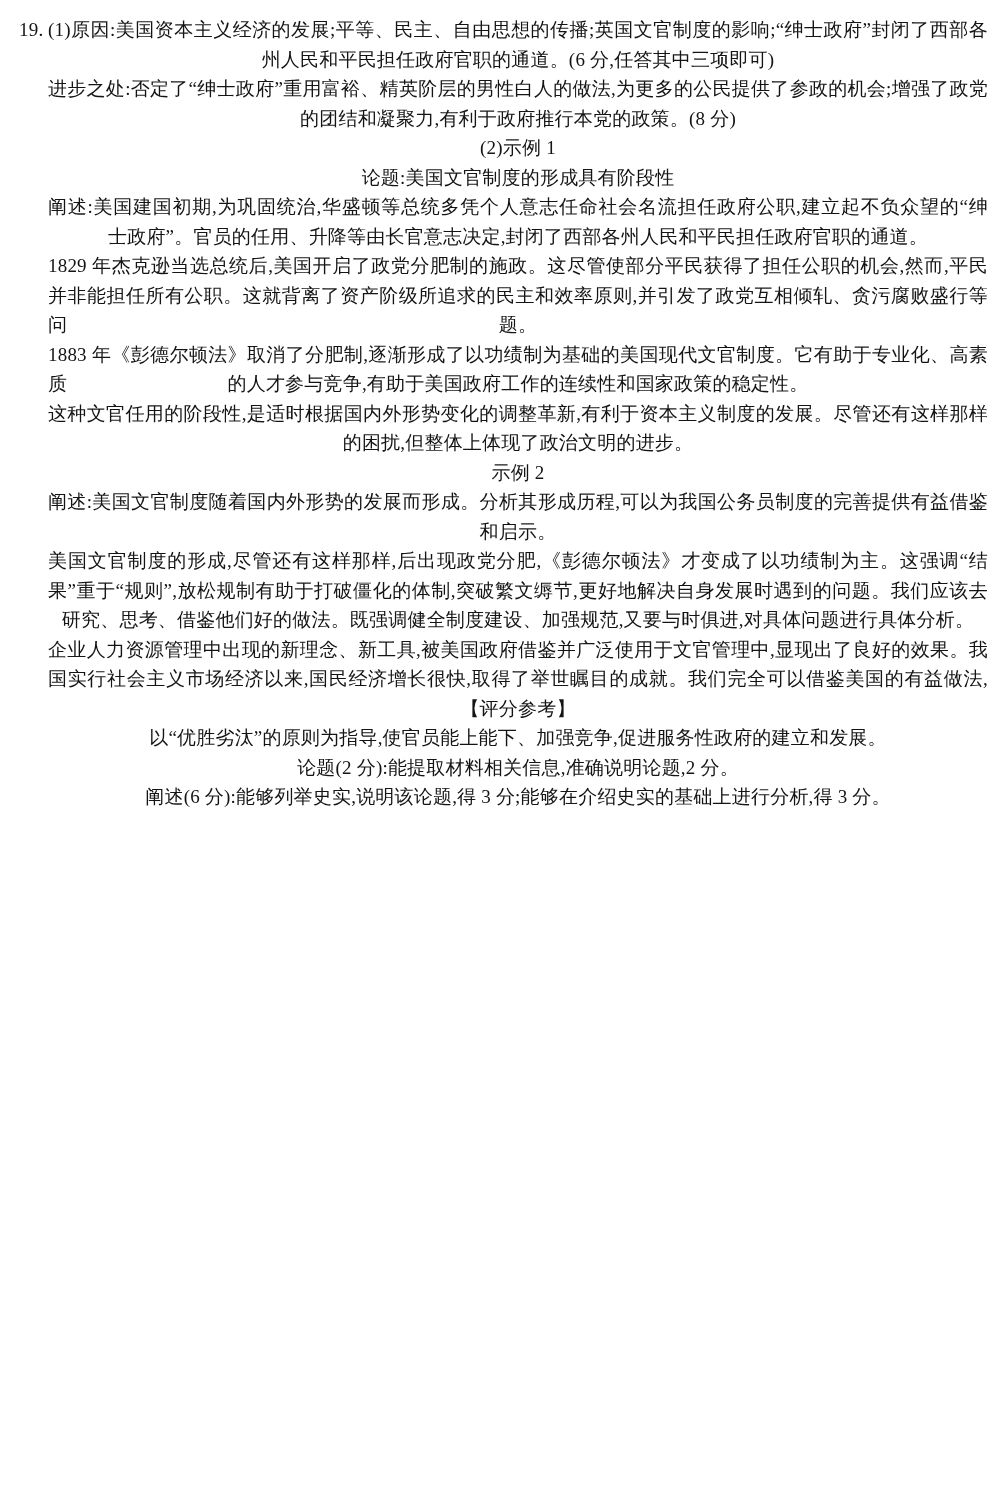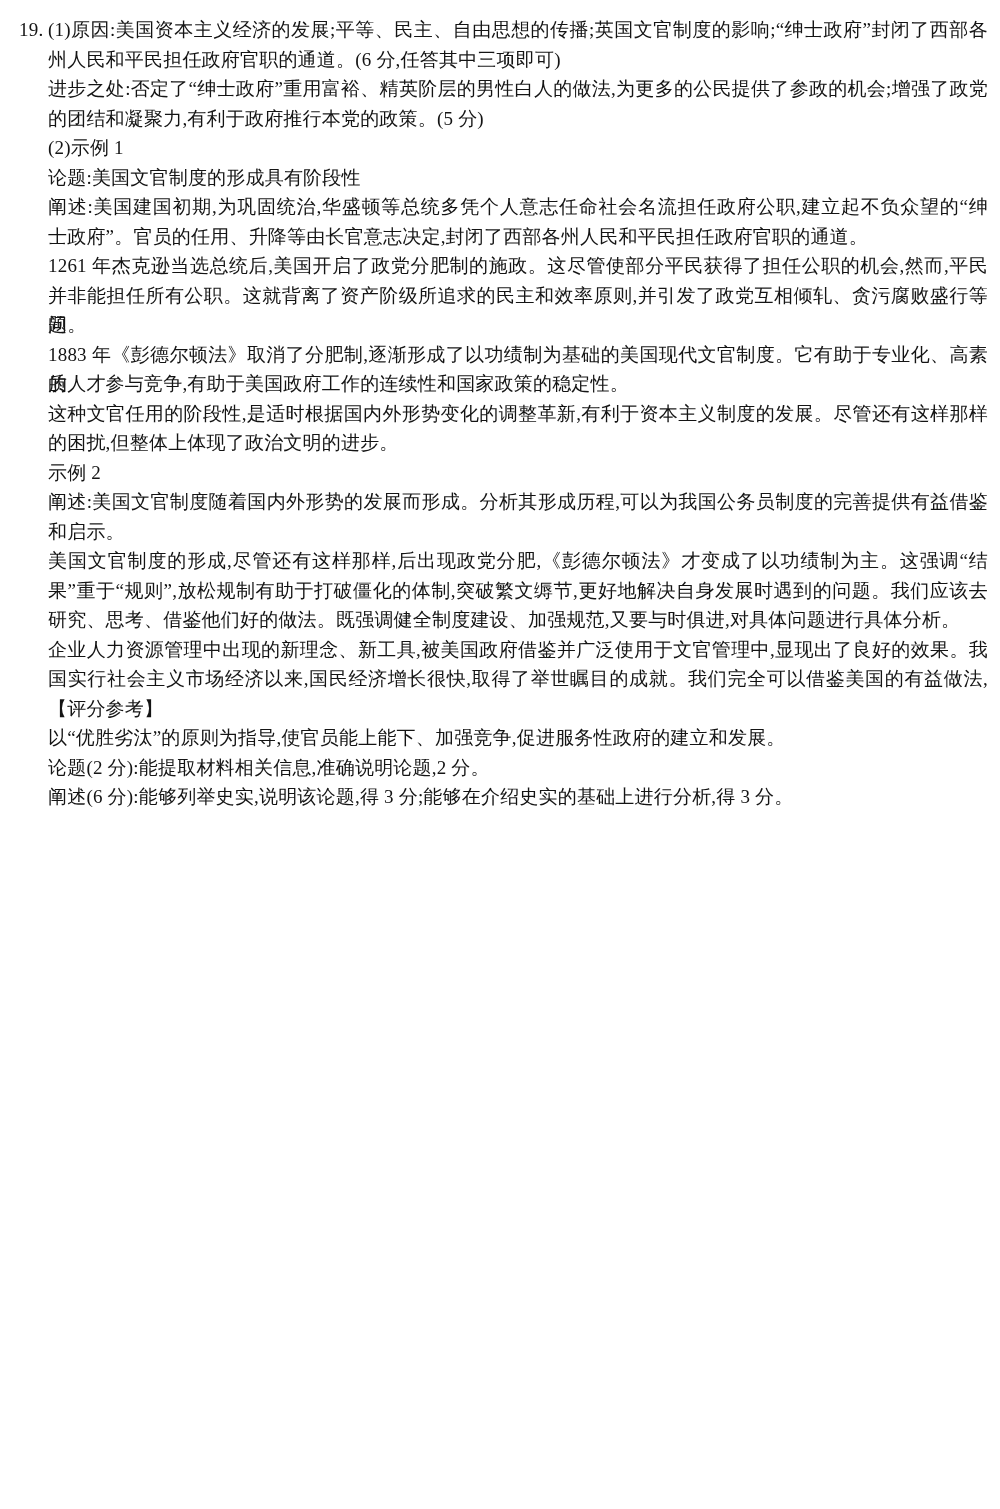--- a/index.html
+++ b/index.html
@@ -23,20 +23,21 @@
   .line {
     position: relative;
     margin-left: 48px;
     width: 940px;
     height: 29.5px;
     line-height: 29.5px;
     font-size: 19px;
     color: #141414;
     white-space: nowrap;
     letter-spacing: 0.2px;
+    text-align: center;
   }
   .line.justify {
     white-space: normal;
     text-align: justify;
     text-align-last: justify;
   }
   .qnum {
     position: absolute;
     left: -29px;
     top: 0;
@@ -76,26 +77,26 @@
 </style>
 </head>
 <body>
 
 <div class="page">
 
   <div class="content">
       <div class="line justify first"><span class="qnum">19.</span><span>(1)原因:美国资本主义经济的发展;平等、民主、自由思想的传播;英国文官制度的影响;“绅士政府”封闭了西部各</span></div>
       <div class="line">州人民和平民担任政府官职的通道。(6 分,任答其中三项即可)</div>
       <div class="line justify">进步之处:否定了“绅士政府”重用富裕、精英阶层的男性白人的做法,为更多的公民提供了参政的机会;增强了政党</div>
-      <div class="line">的团结和凝聚力,有利于政府推行本党的政策。(5 分)</div>
+      <div class="line">的团结和凝聚力,有利于政府推行本党的政策。(8 分)</div>
       <div class="line">(2)示例 1</div>
       <div class="line">论题:美国文官制度的形成具有阶段性</div>
       <div class="line justify">阐述:美国建国初期,为巩固统治,华盛顿等总统多凭个人意志任命社会名流担任政府公职,建立起不负众望的“绅</div>
       <div class="line">士政府”。官员的任用、升降等由长官意志决定,封闭了西部各州人民和平民担任政府官职的通道。</div>
-      <div class="line justify">1261 年杰克逊当选总统后,美国开启了政党分肥制的施政。这尽管使部分平民获得了担任公职的机会,然而,平民</div>
+      <div class="line justify">1829 年杰克逊当选总统后,美国开启了政党分肥制的施政。这尽管使部分平民获得了担任公职的机会,然而,平民</div>
       <div class="line justify">并非能担任所有公职。这就背离了资产阶级所追求的民主和效率原则,并引发了政党互相倾轧、贪污腐败盛行等问</div>
       <div class="line">题。</div>
       <div class="line justify">1883 年《彭德尔顿法》取消了分肥制,逐渐形成了以功绩制为基础的美国现代文官制度。它有助于专业化、高素质</div>
       <div class="line">的人才参与竞争,有助于美国政府工作的连续性和国家政策的稳定性。</div>
       <div class="line justify">这种文官任用的阶段性,是适时根据国内外形势变化的调整革新,有利于资本主义制度的发展。尽管还有这样那样</div>
       <div class="line">的困扰,但整体上体现了政治文明的进步。</div>
       <div class="line">示例 2</div>
       <div class="line justify">阐述:美国文官制度随着国内外形势的发展而形成。分析其形成历程,可以为我国公务员制度的完善提供有益借鉴</div>
       <div class="line">和启示。</div>
       <div class="line justify">美国文官制度的形成,尽管还有这样那样,后出现政党分肥,《彭德尔顿法》才变成了以功绩制为主。这强调“结</div>

